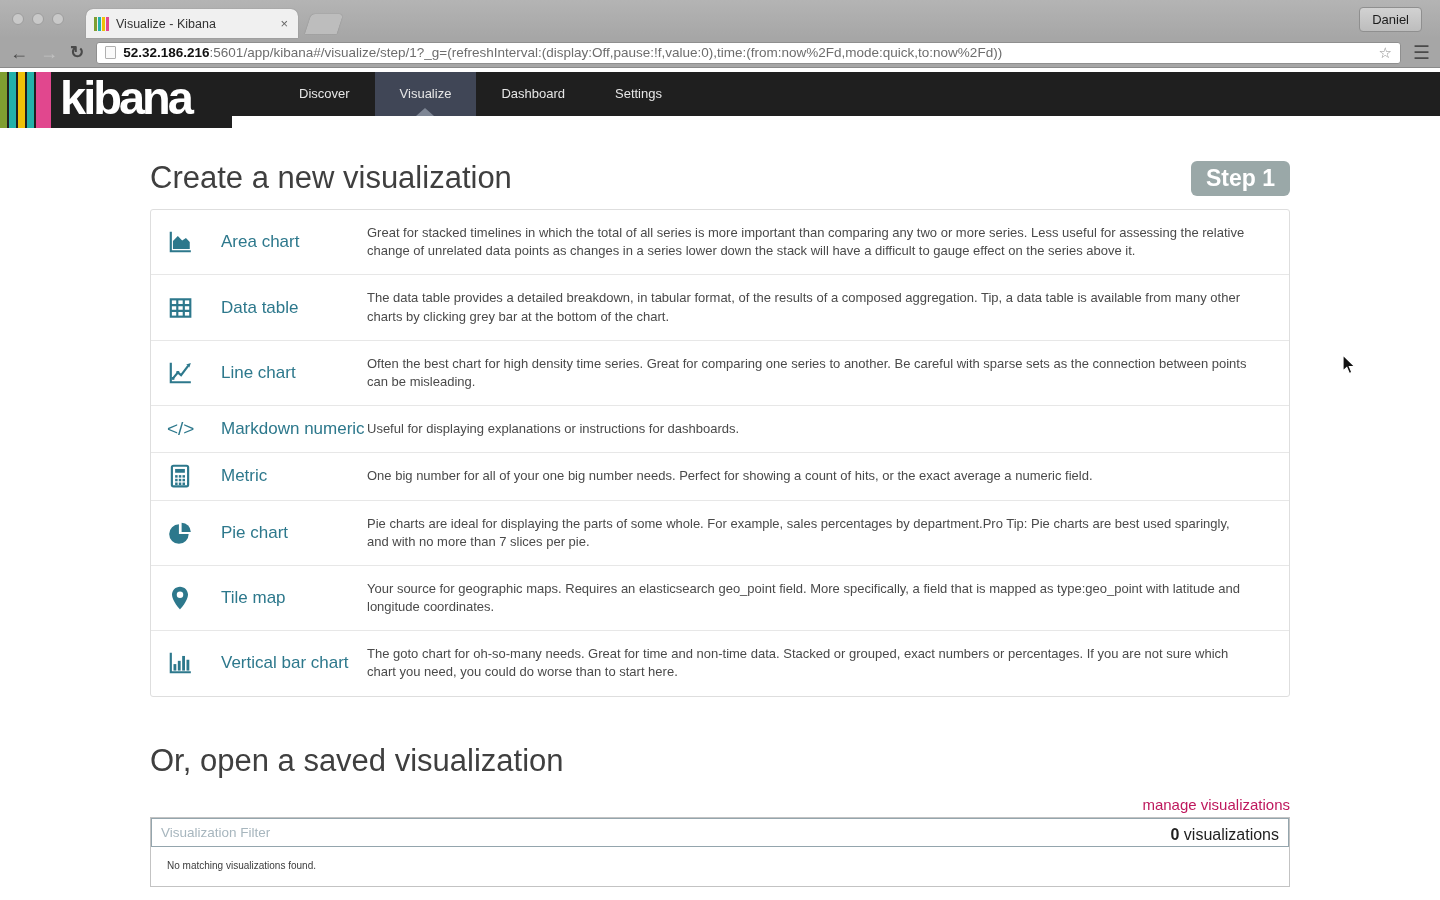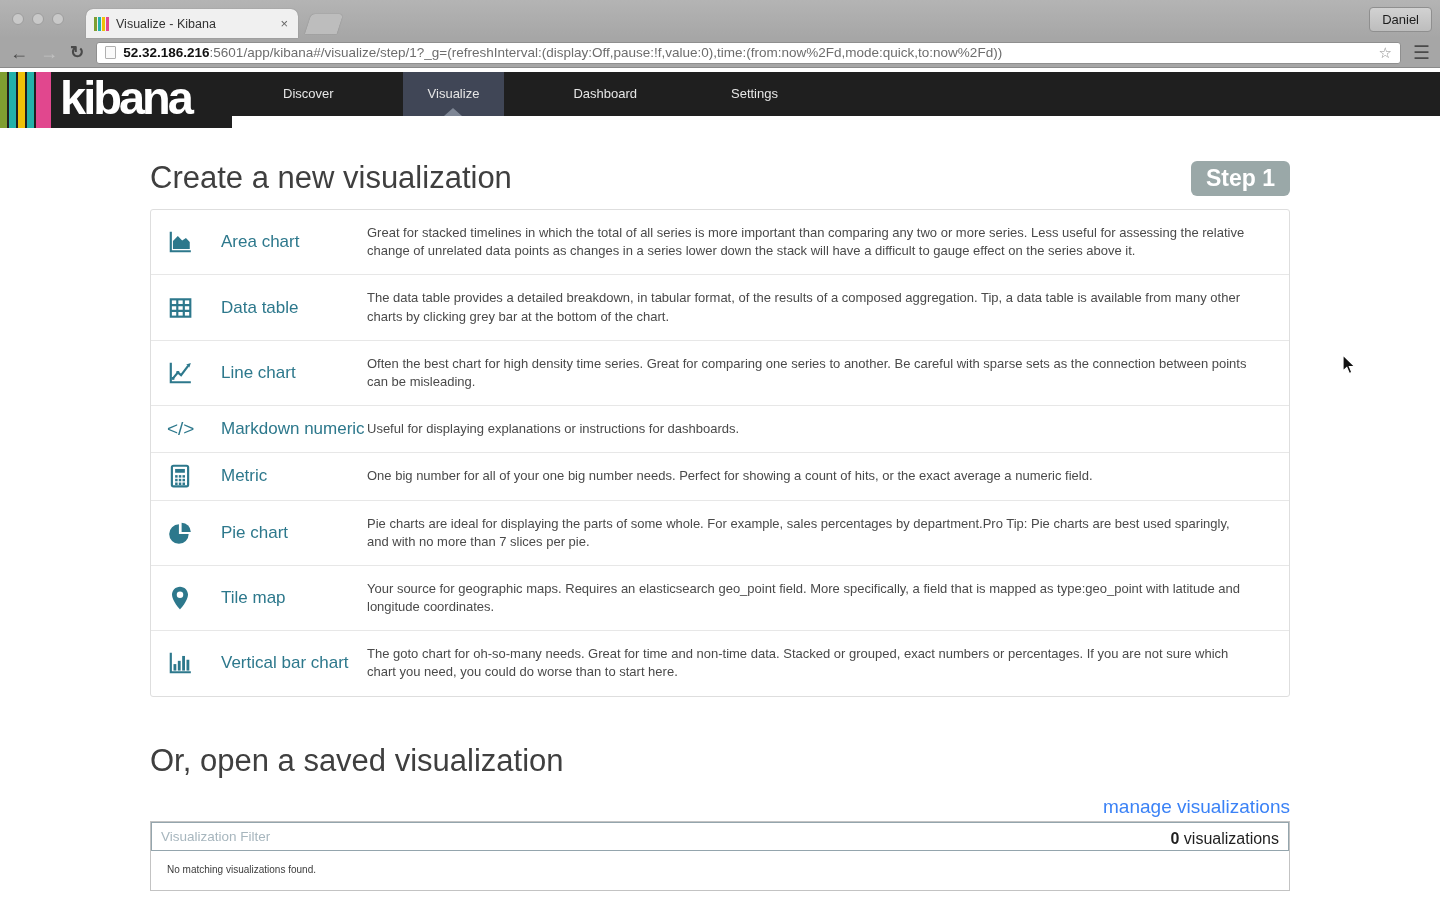--- a/index.html
+++ b/index.html
@@ -14,21 +14,21 @@
     border-radius:7px 7px 0 0; display:flex; align-items:center; padding:0 8px; gap:7px;
     box-shadow:0 0 1px rgba(0,0,0,.4); }
   .favicon { display:flex; gap:1px; height:14px; }
   .favicon i { width:3px; }
   .favicon i:nth-child(1){background:#7f9e30;} .favicon i:nth-child(2){background:#23b1aa;}
   .favicon i:nth-child(3){background:#eec109;} .favicon i:nth-child(4){background:#e1478e;}
   .tab-title { font-size:12.5px; color:#333; flex:1; white-space:nowrap; overflow:hidden; }
   .tab-close { font-size:13px; color:#666; padding:0 2px; cursor:default; }
   .newtab { position:absolute; left:308px; top:14px; width:32px; height:20px; background:#bdbdbd;
     border-radius:4px 4px 0 0; transform:skewX(-18deg); box-shadow:0 0 1px rgba(0,0,0,.3); }
-  .profile-btn { position:absolute; right:8px; top:7px; padding:4px 12px; font-size:13px; color:#1c1c1c;
+  .profile-btn { position:absolute; right:18px; top:7px; padding:4px 12px; font-size:13px; color:#1c1c1c;
     background:linear-gradient(#d2d2d2,#bdbdbd); border:1px solid #8f8f8f; border-radius:4px; }
 
   .toolbar { height:30px; background:#a6a6a6; border-bottom:1px solid #8a8a8a;
     display:flex; align-items:center; padding:0 10px; gap:12px; }
   .nav-arrow { font-size:18px; line-height:1; color:#4a4a4a; }
   .nav-arrow.disabled { color:#c2c2c2; }
   .reload { font-size:17px; font-weight:bold; color:#4a4a4a; }
   .urlbar { flex:1; height:22px; background:#fff; border:1px solid #8f8f8f; border-radius:3px;
     display:flex; align-items:center; padding:0 8px; gap:7px; overflow:hidden; }
   .doc-icon { width:11px; height:13px; border:1px solid #b0b0b0; border-radius:1px; background:#fafafa; flex-shrink:0; }
@@ -44,21 +44,21 @@
     display:flex; align-items:stretch; }
   .stripes { display:flex; gap:2px; padding:0 2px 0 0; background:#1f1f1f; }
   .stripes i { display:block; height:56px; }
   .stripes i:nth-child(1){ width:7px; background:#7f9e30; }
   .stripes i:nth-child(2){ width:7px; background:#23b1aa; }
   .stripes i:nth-child(3){ width:7px; background:#eec109; }
   .stripes i:nth-child(4){ width:7px; background:#23b1aa; }
   .stripes i:nth-child(5){ width:15px; background:#e1478e; }
   .kb-logo-text { color:#fff; font-size:47px; font-weight:bold; letter-spacing:-3px;
     line-height:52px; padding-left:7px; }
-  .kb-links { position:absolute; left:258px; top:0; height:44px; display:flex;gap:44px; }
+  .kb-links { position:absolute; left:274px; top:0; height:44px; display:flex; }
   .kb-link { padding:0 25px; line-height:44px; font-size:13px; color:#e6e6e6; position:relative; }
   .kb-link.active { background:#404656; }
   .kb-link.active::after { content:""; position:absolute; bottom:0; left:50%; margin-left:-9px;
     border-left:9px solid transparent; border-right:9px solid transparent; border-bottom:8px solid #7e8695; }
 
   
   .content { padding:0 150px; }
   .sec-title { margin-top:44px; display:flex; align-items:center; font-weight:normal;
     font-size:31px; color:#3f3f3f; }
   .step-badge { margin-left:auto; background:#9aa8a8; color:#fff; font-weight:bold; font-size:23px;
@@ -68,21 +68,21 @@
   .vis-row { display:flex; align-items:center; padding:0 16px; border-bottom:1px solid #e7e7e7; }
   .vis-row:last-child { border-bottom:none; }
   .vis-type { width:200px; flex-shrink:0; display:flex; align-items:center; gap:28px; }
   .vis-type svg { width:26px; height:26px; flex-shrink:0; }
   .vis-icon-text { width:26px; text-align:center; font-size:19px; color:#2d788c; flex-shrink:0; }
   .vis-name { color:#2d788c; font-size:17px; }
   .vis-desc { flex:1; font-size:13px; line-height:1.4; color:#4a4a4a; padding:14px 20px 14px 0; }
 
   .open-title { margin-top:46px; font-weight:normal; font-size:31px; color:#3f3f3f; }
   .manage-row { text-align:right; margin:17px 0 3px; }
-  .manage-link { color:#3b82f6; font-size:19px; text-decoration:none; }
+  .manage-link { color:#be185d; font-size:15px; text-decoration:none; }
   .finder { border:1px solid #c3c3c3; }
   .finder-top { position:relative; }
   .filter-input { display:block; width:100%; border:1px solid #94a5ad; padding:6px 9px;
     font-size:13.5px; color:#444; font-family:"Liberation Sans", sans-serif; outline:none; }
   .filter-input::placeholder { color:#a7b6be; }
   .vis-count { position:absolute; right:10px; top:8px; font-size:16px; color:#1f1f1f; background:#fff; padding-left:4px; }
   .vis-count b { font-weight:bold; }
   .finder-msg { padding:13px 16px 15px; font-size:10px; color:#3c3c3c; }
 
   

